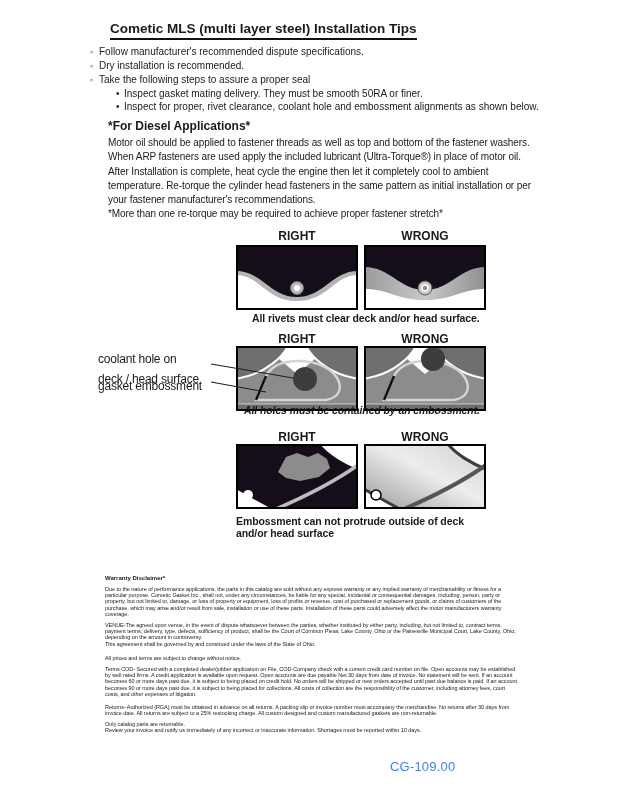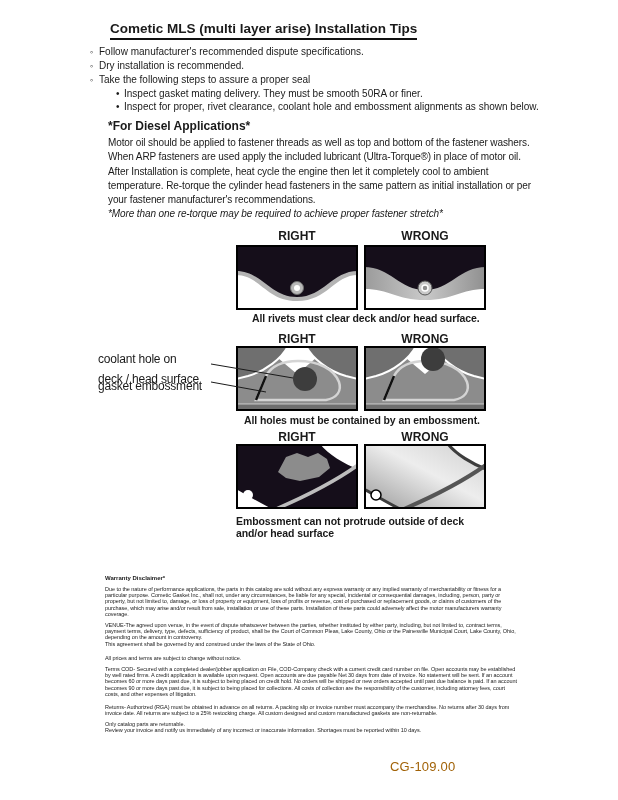--- a/index.html
+++ b/index.html
@@ -18,47 +18,47 @@
   .bullets{left:90px;top:45px;font-size:10px;line-height:13px;width:470px;}
   .b-row{white-space:nowrap;}
   .b-mark{display:inline-block;width:9px;font-size:9px;}
   .sub{padding-left:26px;}
   .sub .b-mark{width:8px;font-size:10px;}
   
   .diesel-h{left:108px;top:119px;font-size:12px;font-weight:bold;white-space:nowrap;}
   .para{left:108px;font-size:10px;line-height:14.2px;width:428px;letter-spacing:-0.1px;}
   .p1{top:136px;}
   .p2{top:165px;}
-  .note{top:207px;white-space:nowrap;font-style:italic;}
+  .note{top:207px;white-space:nowrap;}
   
   .dlabel{font-size:12px;font-weight:bold;width:122px;text-align:center;white-space:nowrap;}
   .dbox{width:122px;height:65px;}
   .dbox svg{display:block;width:122px;height:65px;}
   .caption{font-size:10.5px;font-weight:bold;line-height:11.5px;letter-spacing:-0.1px;}
   
   .anno{font-size:12px;line-height:20px;width:110px;letter-spacing:-0.2px;}
   .a1{left:98px;top:349px;}
   .a2{left:98px;top:376px;}
   .leader{left:0;top:0;pointer-events:none;}
   
   .disc-h{left:105px;top:575px;font-size:6px;font-weight:bold;}
   .fine{left:105px;width:414px;font-size:5.5px;line-height:6.2px;color:#222;letter-spacing:-0.05px;white-space:pre-line;}
   .fp1{top:586px;}
   .fp2{top:622px;}
   .fp3{top:655px;}
   .fp4{top:666px;}
   .fp5{top:704px;}
   .fp6{top:721px;}
   
-  .pagenum{left:390px;top:759px;font-size:13px;color:#a16207;letter-spacing:0.2px;}
+  .pagenum{left:390px;top:759px;font-size:13px;color:#3b82f6;letter-spacing:0.2px;}
 </style>
 </head>
 <body>
 
-<div class="abs doc-title">Cometic MLS (multi layer arise) Installation Tips</div>
+<div class="abs doc-title">Cometic MLS (multi layer steel) Installation Tips</div>
 
 <div class="abs bullets">
   <div class="b-row"><span class="b-mark">◦</span><span>Follow manufacturer's recommended dispute specifications.</span></div>
   <div class="b-row"><span class="b-mark">◦</span><span>Dry installation is recommended.</span></div>
   <div class="b-row"><span class="b-mark">◦</span><span>Take the following steps to assure a proper seal</span></div>
   <div class="b-row sub"><span class="b-mark">•</span><span>Inspect gasket mating delivery.  They must be smooth 50RA or finer.</span></div>
   <div class="b-row sub"><span class="b-mark">•</span><span>Inspect for proper, rivet clearance, coolant hole and embossment alignments as shown below.</span></div>
 </div>
 
 <div class="abs diesel-h">*For Diesel Applications*</div>
@@ -126,21 +126,21 @@
     <path d="M0,0 L52,0 C46,12 30,25 12,30 L0,33 Z" stroke="#ffffff" stroke-width="2" fill="#6f6f6f"></path>
     <path d="M70,0 L122,0 L122,33 L110,30 C92,25 76,12 70,0 Z" stroke="#ffffff" stroke-width="2" fill="#6f6f6f"></path>
     <rect x="0" y="58" width="122" height="7" fill="#6f6f6f"></rect>
     <line x1="0" y1="58" x2="122" y2="58" stroke="#ffffff" stroke-width="1" opacity="0.6"></line>
     <path d="M20,54 L30,30 C36,19 48,15 62,15 C82,15 98,23 103,36 C106,45 101,52 90,54 Z" fill="none" stroke-width="2.5" stroke="#d4d4d4"></path>
     <path d="M20,54 L30,30" fill="none" stroke="#111111" stroke-width="2.5"></path>
     <circle cx="69" cy="13" r="12" fill="#3d3d3d"></circle>
     <rect x="1" y="1" width="120" height="63" fill="none" stroke="#000000" stroke-width="2"></rect>
   </svg>
 </div>
-<div class="abs caption" style="left:244px;top:415px;">All holes must be contained by an embossment.</div>
+<div class="abs caption" style="left:244px;top:405px;font-style:italic;">All holes must be contained by an embossment.</div>
 
 <div class="abs dlabel" style="left:236px;top:430px;">RIGHT</div>
 <div class="abs dlabel" style="left:364px;top:430px;">WRONG</div>
 
 <div class="abs dbox" style="left:236px;top:444px;">
   <svg viewBox="0 0 122 65">
     <rect x="0" y="0" width="122" height="65" fill="#ffffff"></rect>
     <path d="M0,0 L84,0 C92,10 108,20 122,25 L122,65 L36,65 C22,58 9,50 0,45 Z" fill="#150e1a"></path>
     <path d="M40,65 C68,53 98,38 122,21" fill="none" stroke="#bdbdbd" stroke-width="3.5"></path>
     <path d="M42,28 L50,13 L61,9 L72,13 L82,9 L91,15 L94,24 L83,33 L64,37 L50,34 Z" fill="#8c8c8c"></path>

